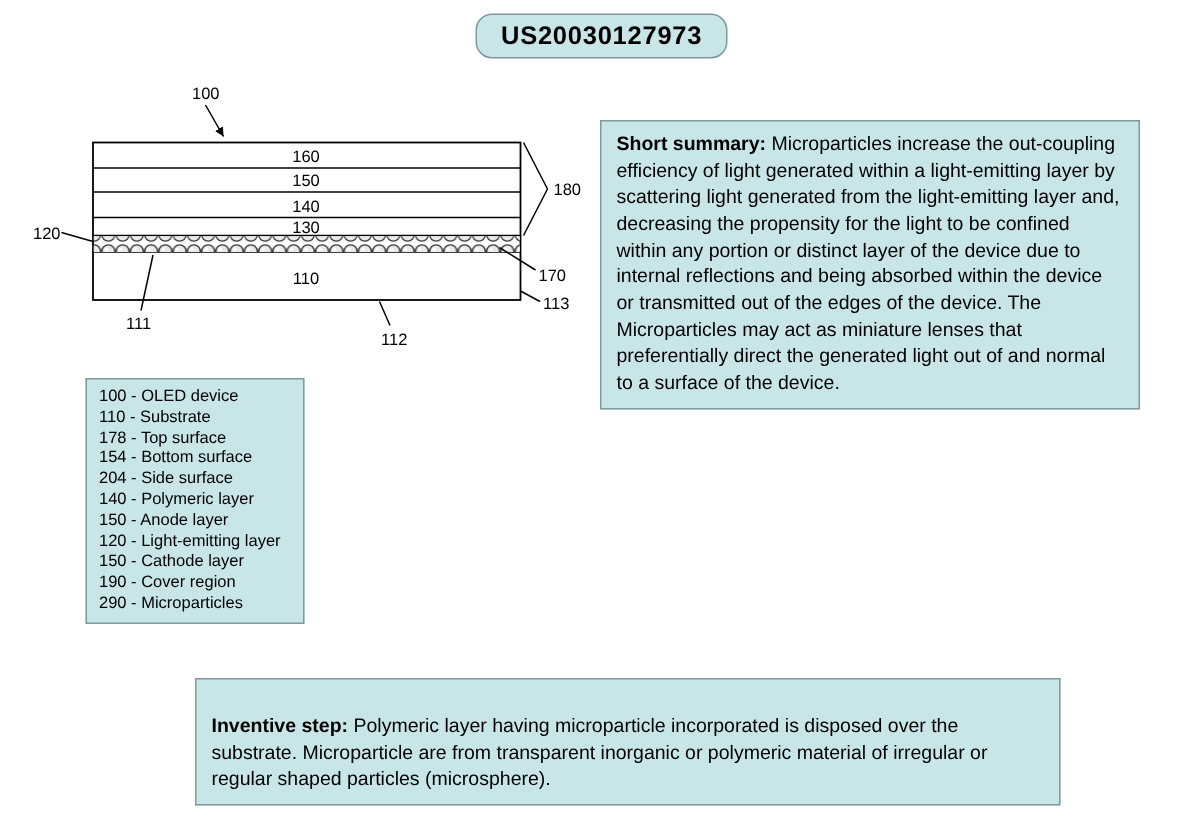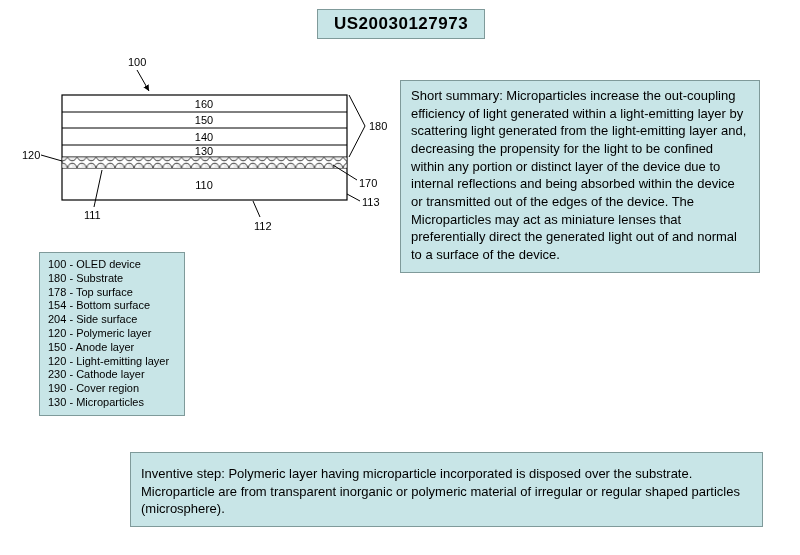--- a/index.html
+++ b/index.html
@@ -10,39 +10,39 @@
   }
   .cyanbox {
     background:#c8e5e7;
     border:1px solid #7f9a9a;
     box-sizing:border-box;
     position:absolute;
   }
   .title-box {
     left:317px; top:9px;
     padding:4px 16px;
-    font-size:17px; font-weight:bold; letter-spacing:0.5px;
+    font-size:17px; font-weight:bold; letter-spacing:0.5px;border-radius:11px;
   }
   .summary-box {
     left:400px; top:80px; width:360px;
     padding:6px 10px 8px 10px;
     font-size:13px; line-height:1.36;
   }
   .inventive-box {
-    left:130px; top:452px; width:633px;
-    padding:12px 10px 8px 10px;
+    left:130px; top:452px; width:577px;
+    padding:22px 10px 8px 10px;
     font-size:13px; line-height:1.36;
   }
   .legend-box {
-    left:39px; top:252px; width:146px;
+    left:57px; top:252px; width:146px;
     padding:5px 8px;
     font-size:11px; line-height:13.8px;
   }
   .legend-box .legend-item { white-space:nowrap; }
-  .bold { font-weight:normal; }
+  .bold { font-weight:bold; }
   .diagram {
     position:absolute; left:20px; top:52px;
     width:375px; height:195px;
   }
   svg text {
     font-family:"Liberation Sans", sans-serif;
     font-size:11px; fill:#000;
   }
 </style>
 </head>
@@ -96,30 +96,30 @@
 
   <line x1="74" y1="155" x2="82" y2="118" stroke="#000" stroke-width="1"></line>
   <text x="64" y="167">111</text>
 
   <line x1="240" y1="165" x2="233" y2="149" stroke="#000" stroke-width="1"></line>
   <text x="234" y="178">112</text>
 </svg>
 
 <div class="cyanbox legend-box">
   <div class="legend-item">100 - OLED device</div>
-  <div class="legend-item">180 - Substrate</div>
+  <div class="legend-item">110 - Substrate</div>
   <div class="legend-item">178 - Top surface</div>
   <div class="legend-item">154 - Bottom surface</div>
   <div class="legend-item">204 - Side surface</div>
-  <div class="legend-item">120 - Polymeric layer</div>
+  <div class="legend-item">140 - Polymeric layer</div>
   <div class="legend-item">150 - Anode layer</div>
   <div class="legend-item">120 - Light-emitting layer</div>
-  <div class="legend-item">230 - Cathode layer</div>
+  <div class="legend-item">150 - Cathode layer</div>
   <div class="legend-item">190 - Cover region</div>
-  <div class="legend-item">130 - Microparticles</div>
+  <div class="legend-item">290 - Microparticles</div>
 </div>
 
 <div class="cyanbox summary-box">
   <span class="bold">Short summary:</span><span> Microparticles increase the out-coupling efficiency of light generated within a light-emitting layer by scattering light generated from the light-emitting layer and, decreasing the propensity for the light to be confined within any portion or distinct layer of the device due to internal reflections and being absorbed within the device or transmitted out of the edges of the device. The Microparticles may act as miniature lenses that preferentially direct the generated light out of and normal to a surface of the device.</span>
 </div>
 
 <div class="cyanbox inventive-box">
   <span class="bold">Inventive step:</span><span> Polymeric layer having microparticle incorporated is disposed over the substrate. Microparticle are from transparent inorganic or polymeric material of irregular or regular shaped particles (microsphere).</span>
 </div>
 

